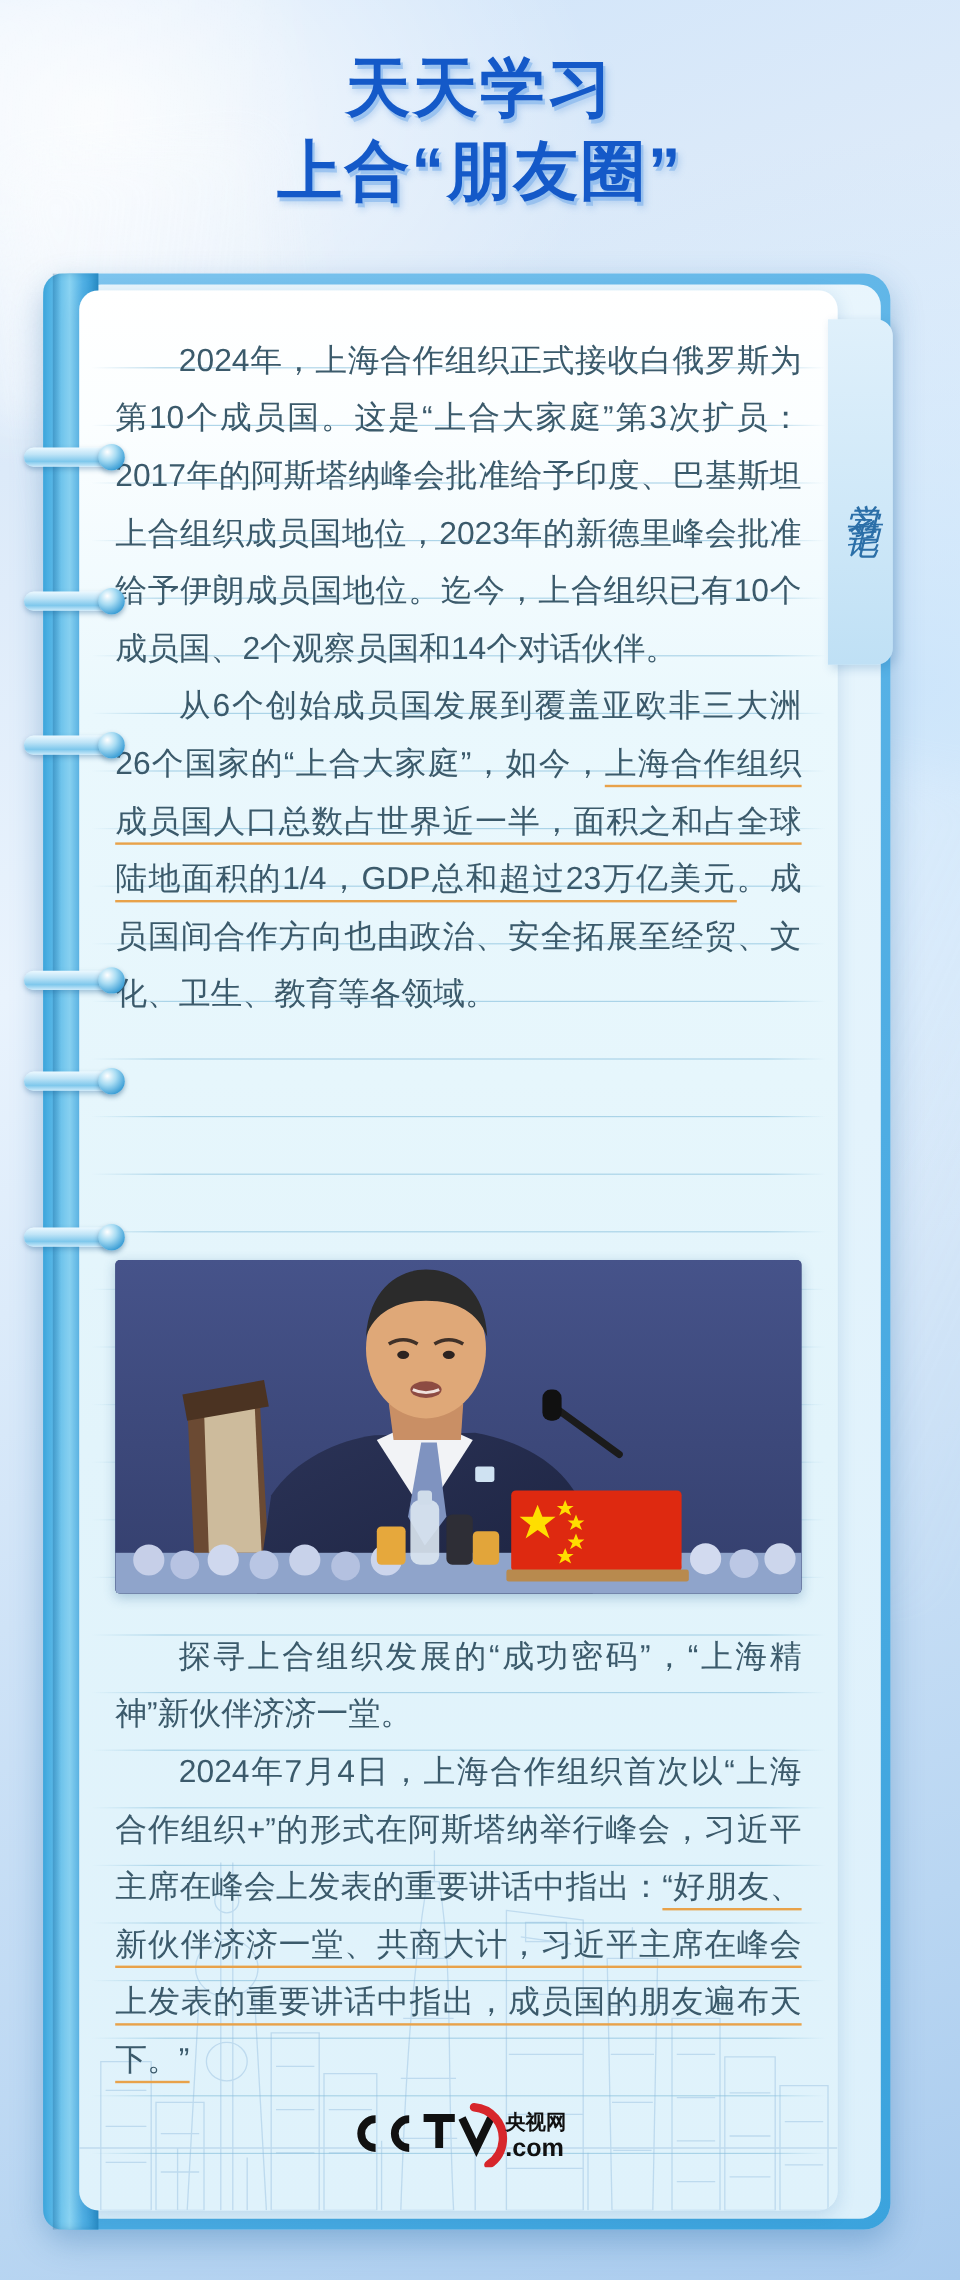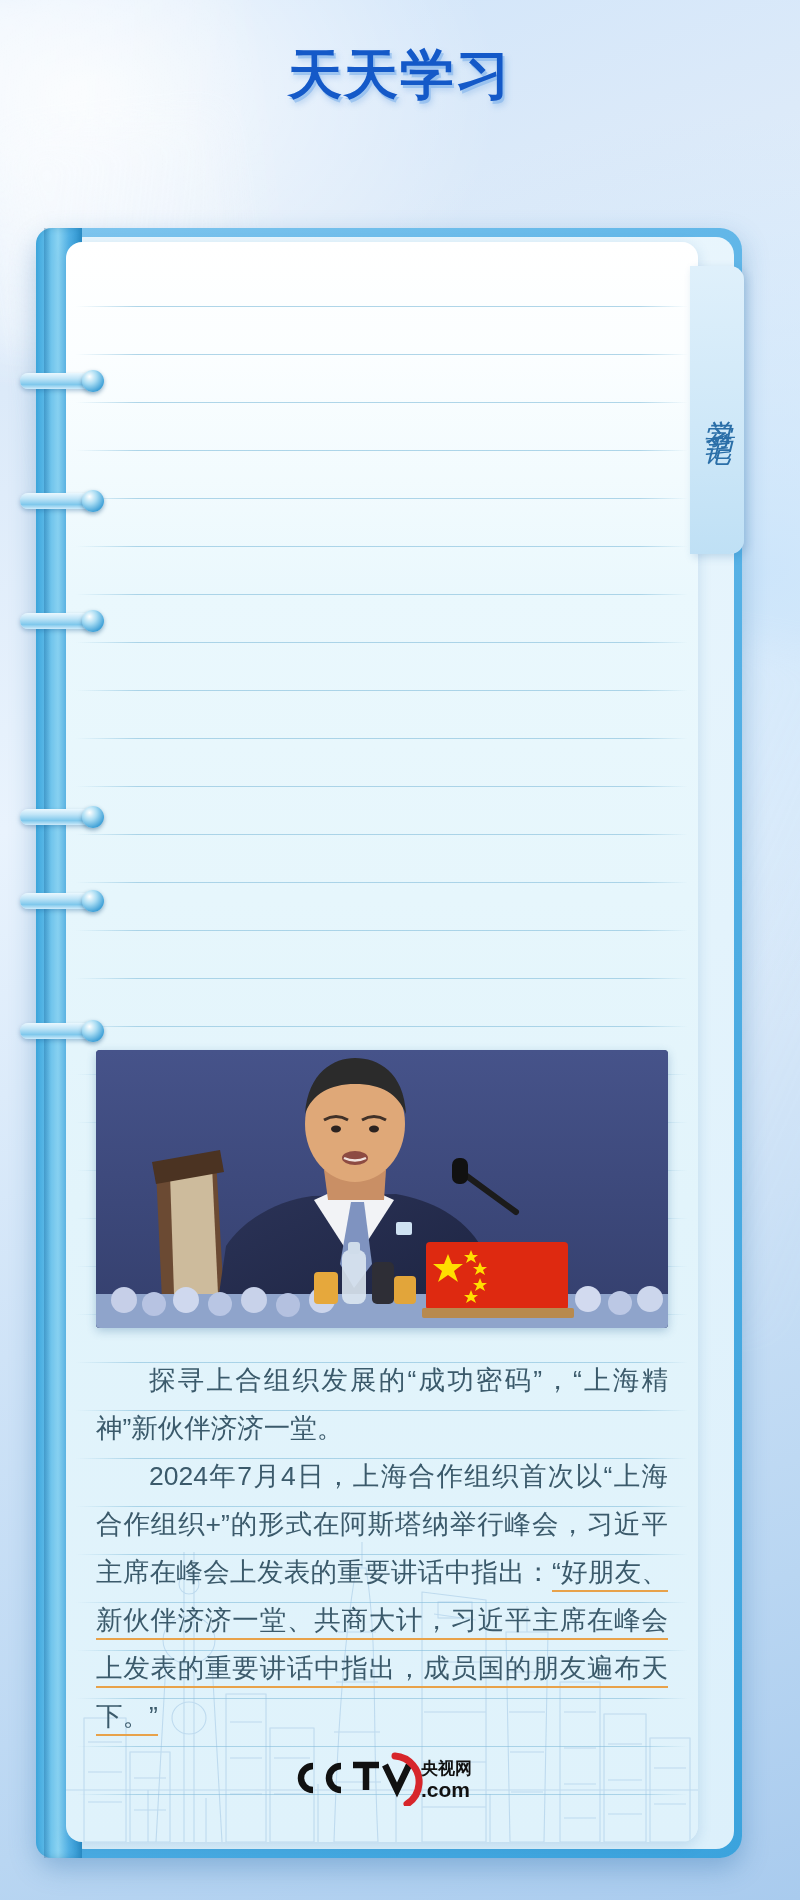--- a/index.html
+++ b/index.html
@@ -206,20 +206,21 @@
 <body>
 
 <div id="page">
 
   <div class="bg-streak s1"></div>
   <div class="bg-streak s2"></div>
   <div class="bg-streak s3"></div>
 
   <div class="title-block">
     <div class="title-line">天天学习</div>
+    <div class="title-line">上合“朋友圈”</div>
   </div>
 
   <div class="binder">
 
     <div class="board">
       <div class="board-inner"></div>
     </div>
 
     <div class="side-tab">
       <div class="side-tab-text">学习笔记</div>
@@ -294,20 +295,22 @@
           <path d="M494 160 L534 160 L534 320 L494 320 Z M498 190 H530 M498 226 H530 M498 262 H530 M498 296 H530"></path>
           <path d="M538 192 L580 192 L580 320 L538 320 Z M542 222 H576 M542 258 H576 M542 292 H576"></path>
           <path d="M584 216 L624 216 L624 320 L584 320 Z M588 246 H620 M588 282 H620"></path>
 
           <path d="M0 268 H632"></path>
           <path d="M82 268 L82 320 M140 276 L140 320 M252 262 L252 320 M330 268 L330 320 M424 272 L424 320"></path>
         </g>
       </svg>
 
       <div class="content">
+        <p class="para">2024年，上海合作组织正式接收白俄罗斯为第10个成员国。这是“上合大家庭”第3次扩员：2017年的阿斯塔纳峰会批准给予印度、巴基斯坦上合组织成员国地位，2023年的新德里峰会批准给予伊朗成员国地位。迄今，上合组织已有10个成员国、2个观察员国和14个对话伙伴。</p>
+        <p class="para"><span>从6个创始成员国发展到覆盖亚欧非三大洲26个国家的“上合大家庭”，如今，</span><span class="u-orange">上海合作组织成员国人口总数占世界近一半，面积之和占全球陆地面积的1/4，GDP总和超过23万亿美元</span><span>。成员国间合作方向也由政治、安全拓展至经贸、文化、卫生、教育等各领域。</span></p>
       </div>
 
       <div class="photo">
         <svg viewBox="0 0 572 278" preserveAspectRatio="none" width="572" height="278">
           <defs>
             <linearGradient id="bk" x1="0" y1="0" x2="0" y2="1">
               <stop offset="0%" stop-color="#46538a"></stop>
               <stop offset="100%" stop-color="#343f6d"></stop>
             </linearGradient>
             <linearGradient id="suit" x1="0" y1="0" x2="1" y2="1">

